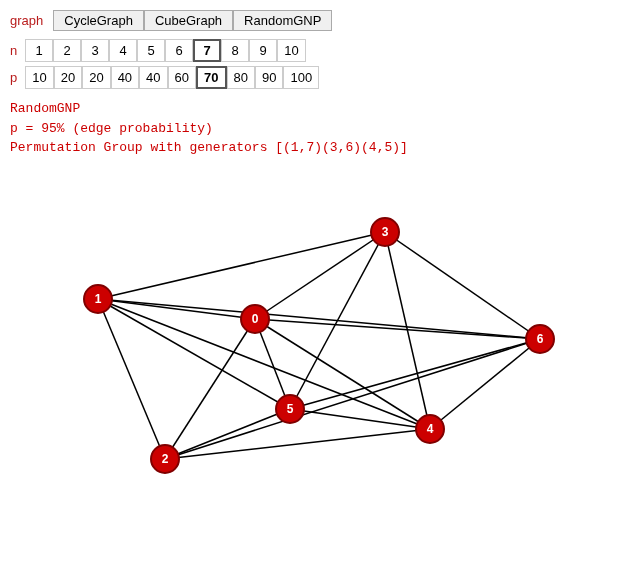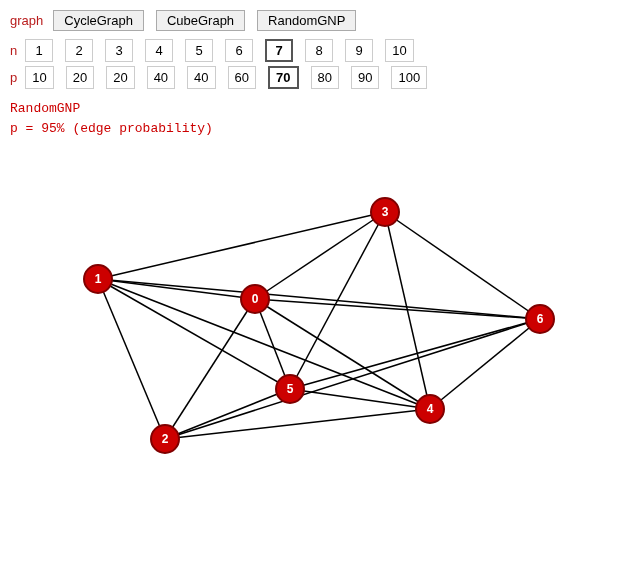--- a/index.html
+++ b/index.html
@@ -17,21 +17,21 @@
       margin-bottom: 8px;
     }
     .label {
       font-family: Arial, sans-serif;
       font-size: 13px;
       color: #b91c1c;
       margin-right: 4px;
     }
     .btn-group {
       display: flex;
-      gap: 12px;
+      gap: 0;
     }
     .tab-btn {
       border: 1px solid #aaa;
       background: #f0f0f0;
       padding: 2px 10px;
       font-size: 13px;
       font-family: Arial, sans-serif;
       cursor: pointer;
       color: #000;
     }
@@ -134,20 +134,21 @@
       <button class="num-btn selected">70</button>
       <button class="num-btn">80</button>
       <button class="num-btn">90</button>
       <button class="num-btn">100</button>
     </div>
 </div>
 
 <div class="info-box">
   <div>RandomGNP</div>
   <div>p = 95% (edge probability)</div>
+  <div>Permutation Group with generators [(1,7)(3,6)(4,5)]</div>
 </div>
 
 <div class="graph-area">
   <svg class="graph-svg" id="graph-svg">
       <line x1="245" y1="155" x2="88" y2="135" class="edge"></line>
       <line x1="245" y1="155" x2="155" y2="295" class="edge"></line>
       <line x1="245" y1="155" x2="375" y2="68" class="edge"></line>
       <line x1="245" y1="155" x2="420" y2="265" class="edge"></line>
       <line x1="245" y1="155" x2="280" y2="245" class="edge"></line>
       <line x1="245" y1="155" x2="530" y2="175" class="edge"></line>

